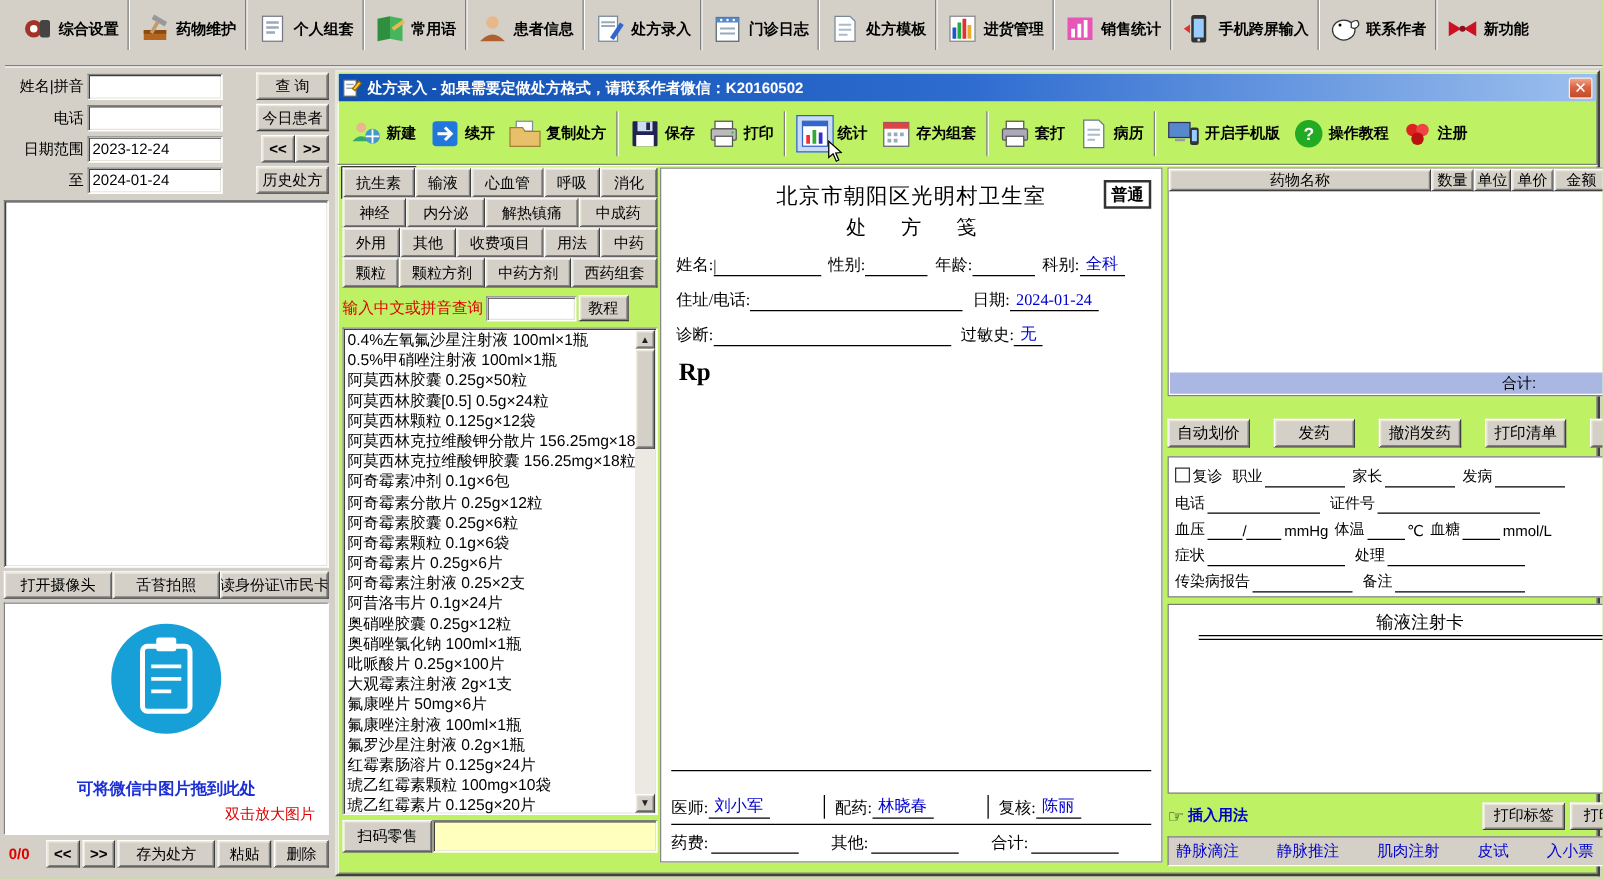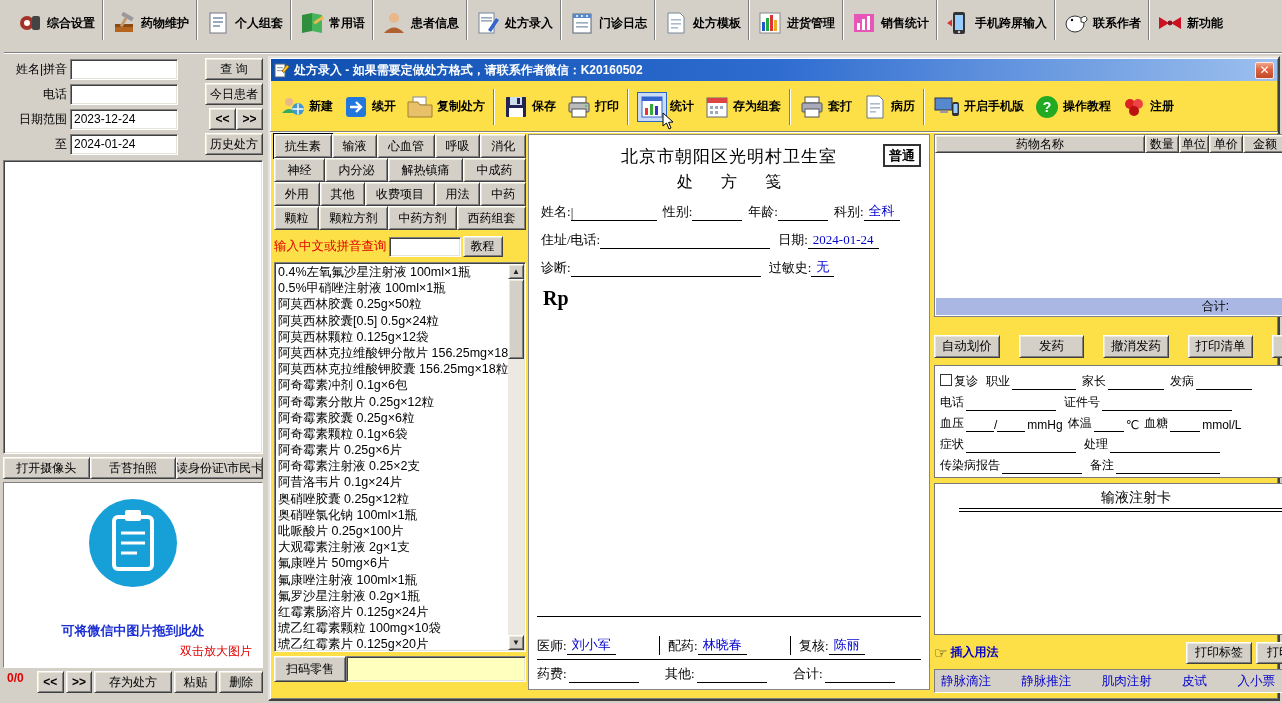--- a/index.html
+++ b/index.html
@@ -27,26 +27,26 @@
 .lp-spacer{flex:1}
 .lp-btn{width:58px;height:22px}
 .sm-btn{width:27px;height:22px;font-weight:bold}
 #lp-list{height:294px;margin-top:4px}
 #lp-cam-row{display:flex;margin-top:3px;height:22px}
 #lp-cam-row .btn{flex:1;overflow:hidden;font-size:12px;padding:0 1px}
 #lp-image{height:186px;margin-top:3px;position:relative;background:#fff;border:1px solid;border-color:#808080 #fff #fff #808080;text-align:center}
 #clipboard-wrap{margin-top:14px}
 .drop-hint{position:absolute;left:0;right:0;bottom:27px;color:#1b2fd4;font-weight:bold;font-size:13px}
 .zoom-hint{position:absolute;right:10px;bottom:7px;color:#e00000}
-#lp-footer{display:flex;gap:2px;margin-top:3px;height:24px}
+#lp-footer{display:flex;align-items:center;gap:2px;margin-top:3px;height:24px}
 .counter{color:#e00000;font-weight:bold;width:32px;padding-left:4px}
 #lp-footer .btn{height:22px}
 
 
-#main-window{position:absolute;left:268px;top:56px;width:1012px;height:645px;background:#fde047;border:2px solid;border-color:#e8e5de #404040 #404040 #e8e5de;box-shadow:inset 1px 1px 0 #fff,inset -1px -1px 0 #808080}
+#main-window{position:absolute;left:268px;top:56px;width:1012px;height:645px;background:#bef264;border:2px solid;border-color:#e8e5de #404040 #404040 #e8e5de;box-shadow:inset 1px 1px 0 #fff,inset -1px -1px 0 #808080}
 #titlebar{height:22px;margin:1px;display:flex;align-items:center;gap:4px;padding:0 3px;background:linear-gradient(90deg,#0e4fb0 0%,#2e6cd0 50%,#9dc0ee 100%)}
 #title-text{color:#fff;font-weight:bold;flex:1;white-space:nowrap;overflow:hidden}
 #close-btn{width:19px;height:17px;display:flex;align-items:center;justify-content:center;color:#fff;font-weight:bold;background:linear-gradient(180deg,#f0a58c,#dd6340 45%,#c24a28);border:1px solid #ffe8dd;border-radius:2px}
 #wtb{height:50px;display:flex;align-items:center;padding:0 5px;border-bottom:1px solid #808080;box-shadow:0 1px 0 #fff}
 .wtb-btn{display:flex;align-items:center;gap:3px;padding:2px 5px;height:42px}
 .wlabel{font-weight:bold;white-space:nowrap}
 .wtb-sep{width:2px;height:36px;border-left:1px solid #808080;border-right:1px solid #fff;margin:0 3px}
 .wico{position:relative;display:flex}
 .wico.hl{border:1px solid #2a65c0;background:#cadcf5;padding:1px}
 .cursor-svg{position:absolute;right:-8px;bottom:-9px}

